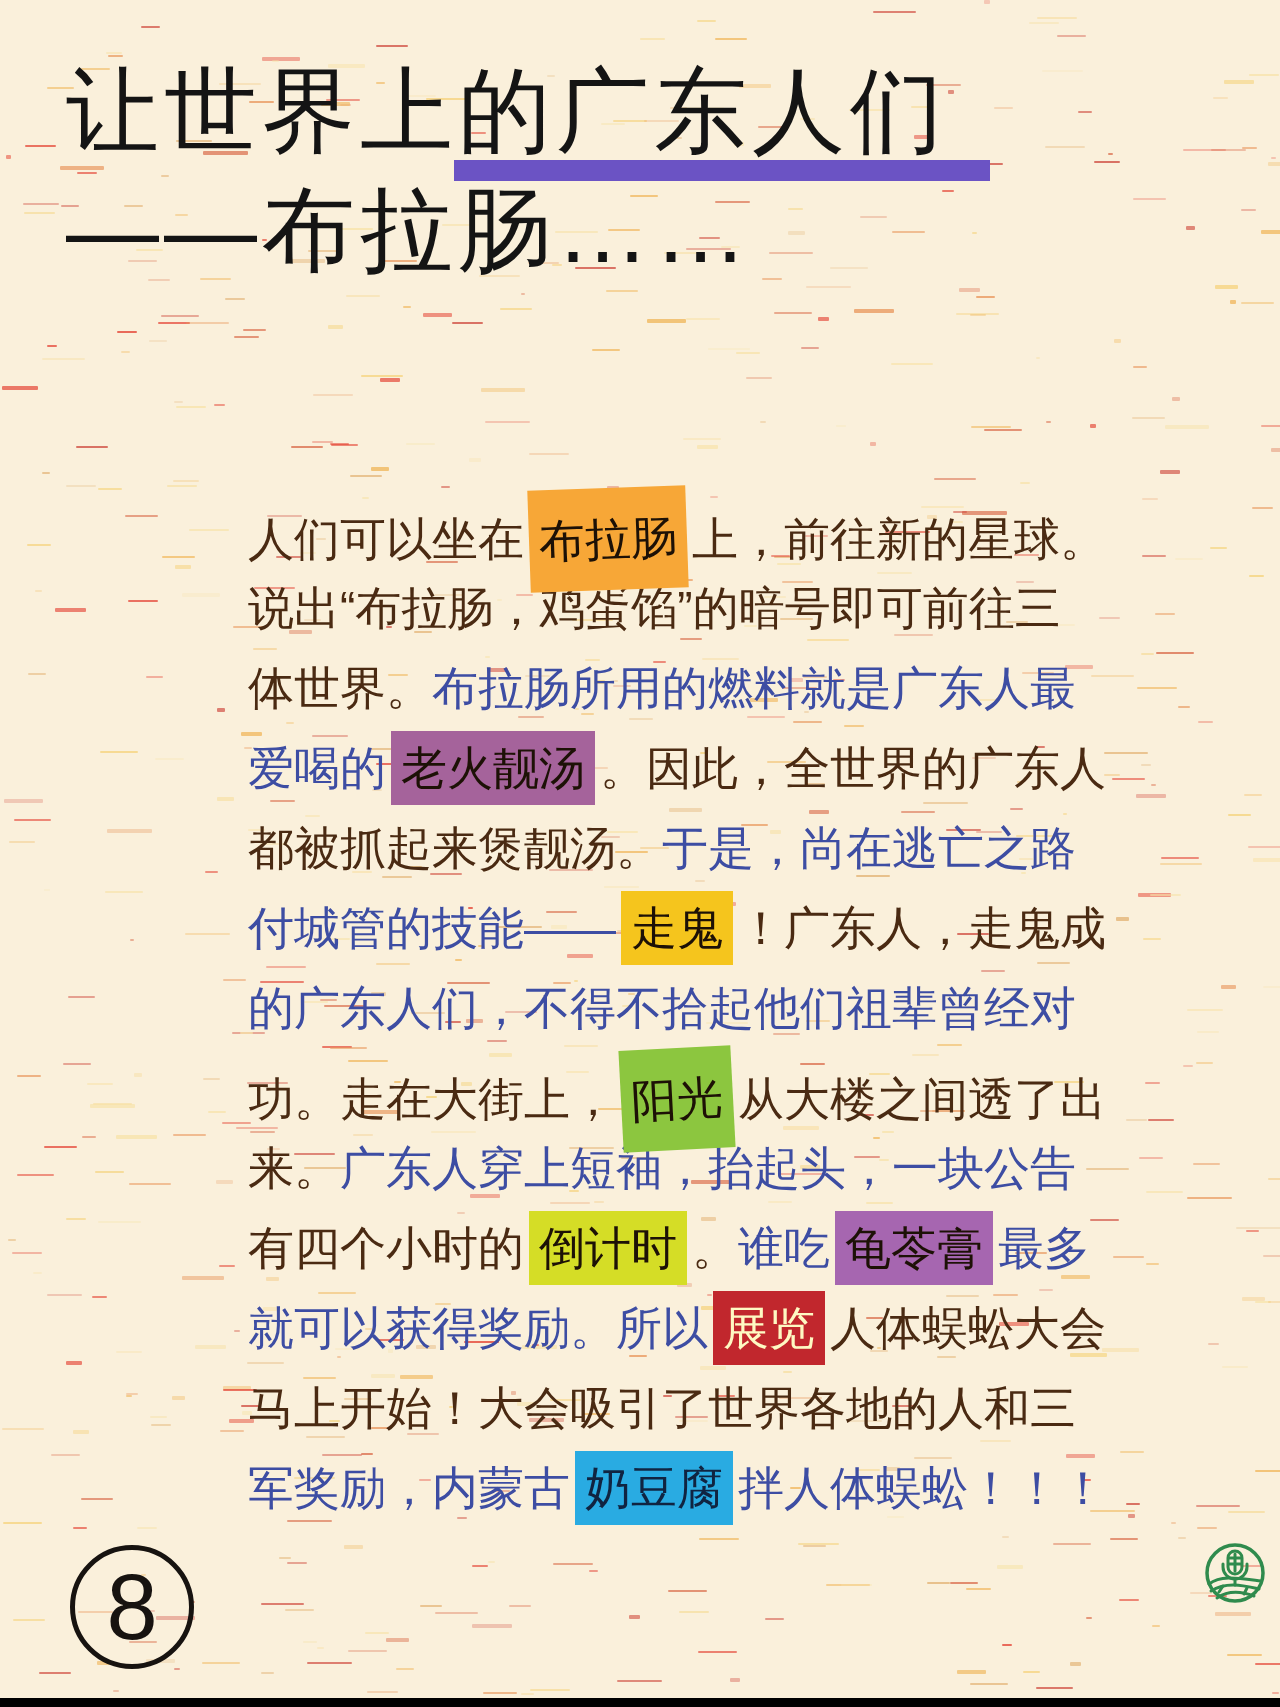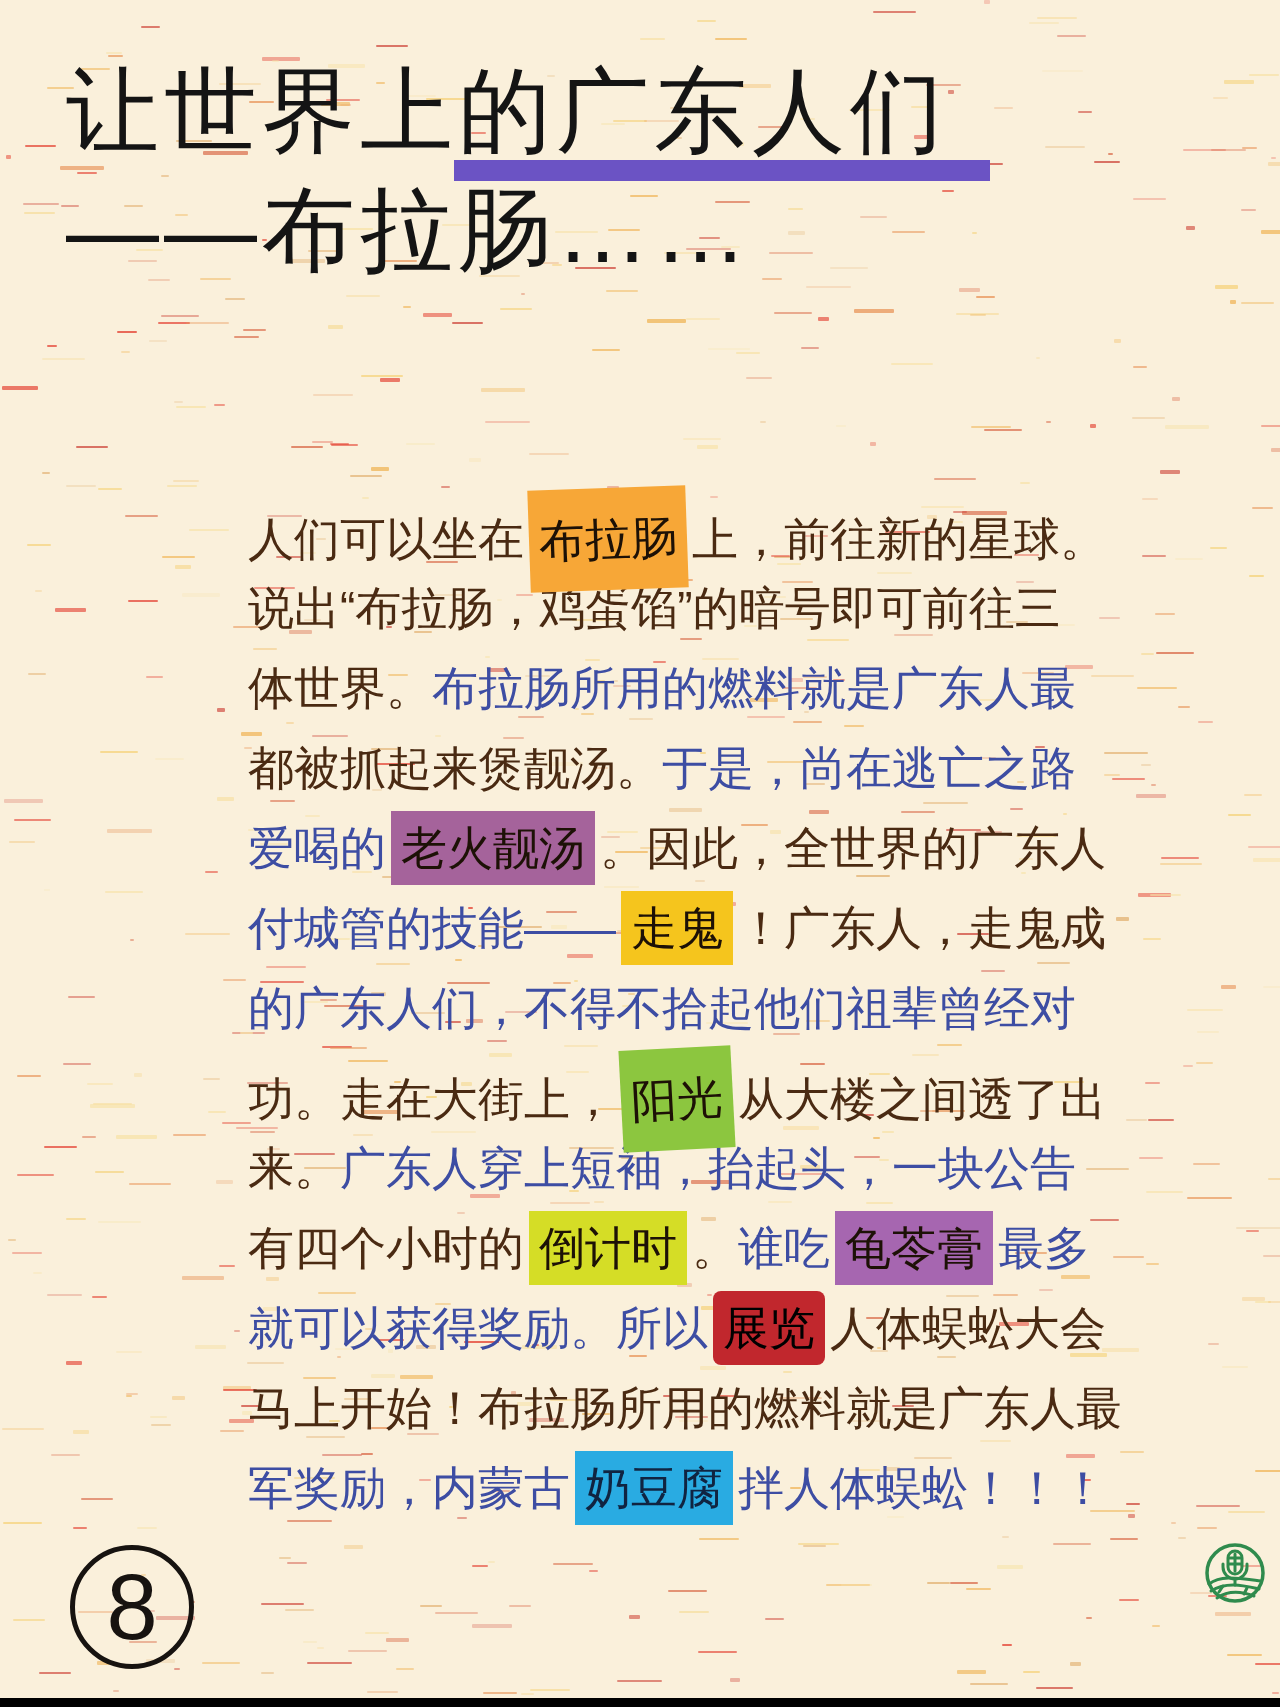--- a/index.html
+++ b/index.html
@@ -35,21 +35,21 @@
   .seg-brown{color:#4A2A12;}
   .seg-blue{color:#3D4DA3;}
   .hl{padding:11px 10px;margin:0 5px;color:#1D1106;}
   .hl-orange{background:#F7A737;display:inline-block;transform:rotate(-2deg);}
   .hl-mauve{background:#A5639B;}
   .hl-purple{background:#A666B0;}
   .hl-yellow{background:#F5C51D;}
   .hl-green{background:#8CC63F;display:inline-block;transform:rotate(-3deg);}
   .hl-pink{background:#F2A7BB;color:#2F3C8C;}
   .hl-chartreuse{background:#D5DD26;}
-  .hl-red{background:#C1272D;color:#000000;border-radius:8px;}
+  .hl-red{background:#C1272D;color:#fef9c3;}
   .hl-blue{background:#29ABE2;color:#102441;}
 
   .page-number{
     position:absolute;left:70px;top:1545px;z-index:2;
     width:114px;height:114px;border:5px solid #171310;border-radius:50%;
     display:flex;align-items:center;justify-content:center;
     font-size:92px;color:#171310;
   }
   .logo{position:absolute;left:1203px;top:1542px;z-index:2;}
   .bottom-bar{
@@ -768,29 +768,29 @@
 
     <div class="title">
       <div class="t-line"><span>让世界上</span><span class="underlined">的广东人们</span></div>
       <div class="t-line">——布拉肠……</div>
     </div>
 
     <div class="body-text" id="body-text">
         <div class="bline"><span class="seg-brown">人们可以坐在</span><span class="hl hl-orange">布拉肠</span><span class="seg-brown">上，前往新的星球。</span></div>
         <div class="bline"><span class="seg-brown">说出“布拉肠，鸡蛋馅”的暗号即可前往三</span></div>
         <div class="bline"><span class="seg-brown">体世界。</span><span class="seg-blue">布拉肠所用的燃料就是广东人最</span></div>
+        <div class="bline"><span class="seg-blue">爱喝的</span><span class="hl hl-mauve">老火靓汤</span><span class="seg-brown">。因此，全世界的广东人</span></div>
         <div class="bline"><span class="seg-brown">都被抓起来煲靓汤。</span><span class="seg-blue">于是，尚在逃亡之路</span></div>
-        <div class="bline"><span class="seg-blue">爱喝的</span><span class="hl hl-mauve">老火靓汤</span><span class="seg-brown">。因此，全世界的广东人</span></div>
         <div class="bline"><span class="seg-blue">付城管的技能——</span><span class="hl hl-yellow">走鬼</span><span class="seg-brown">！广东人，走鬼成</span></div>
         <div class="bline"><span class="seg-blue">的广东人们，不得不拾起他们祖辈曾经对</span></div>
         <div class="bline"><span class="seg-brown">功。走在大街上，</span><span class="hl hl-green">阳光</span><span class="seg-brown">从大楼之间透了出</span></div>
         <div class="bline"><span class="seg-brown">来。</span><span class="seg-blue">广东人穿上短袖，抬起头，一块公告</span></div>
         <div class="bline"><span class="seg-brown">有四个小时的</span><span class="hl hl-chartreuse">倒计时</span><span class="seg-brown">。</span><span class="seg-blue">谁吃</span><span class="hl hl-purple">龟苓膏</span><span class="seg-blue">最多</span></div>
         <div class="bline"><span class="seg-blue">就可以获得奖励。所以</span><span class="hl hl-red">展览</span><span class="seg-brown">人体蜈蚣大会</span></div>
-        <div class="bline"><span class="seg-brown">马上开始！布拉肠所用的燃料就是广东人最</span></div>
+        <div class="bline"><span class="seg-brown">马上开始！大会吸引了世界各地的人和三</span></div>
         <div class="bline"><span class="seg-blue">军奖励，内蒙古</span><span class="hl hl-blue">奶豆腐</span><span class="seg-blue">拌人体蜈蚣！！！</span></div>
       </div>
 
     <div class="page-number">
       <span>8</span>
     </div>
 
     <svg class="logo" width="64" height="70" viewBox="0 0 64 70">
       <g fill="none" stroke="#2F8B4D" stroke-width="3" stroke-linecap="round">
         <circle cx="32" cy="31" r="28" stroke-width="3.5"></circle>

